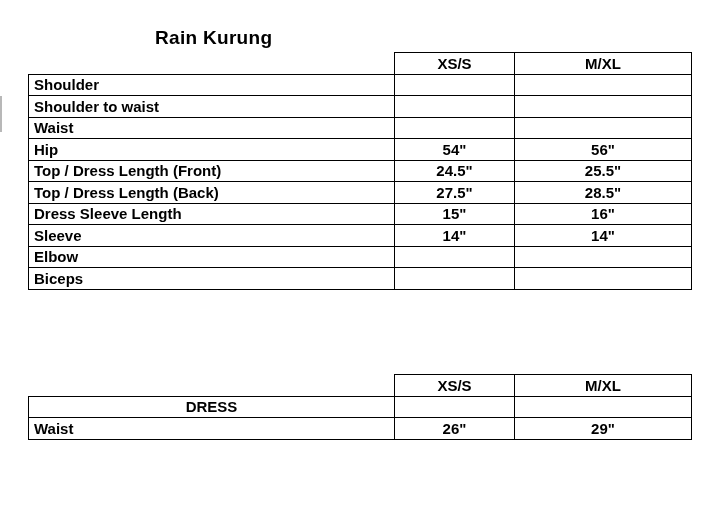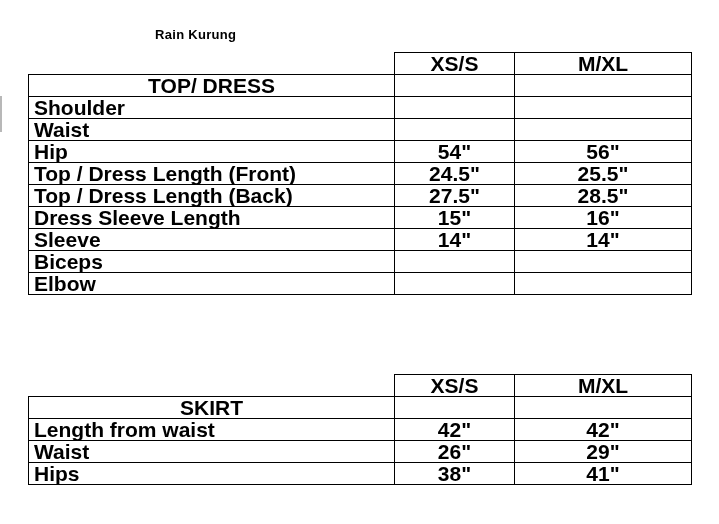--- a/index.html
+++ b/index.html
@@ -7,41 +7,41 @@
     width: 719px; height: 524px;
     background: #ffffff;
     font-family: "Liberation Sans", sans-serif;
     position: relative;
     color: #000;
     overflow: hidden;
   }
   .doc-title {
     position: absolute;
     left: 155px; top: 27px;
-    font-size: 13px;
+    font-size: 19px;
     font-weight: bold;
     letter-spacing: 0.3px;
     white-space: nowrap;
   }
   table.size-table {
     position: absolute;
     left: 28px;
     border-collapse: collapse;
     table-layout: fixed;
   }
   #table-top-dress { top: 52px; }
   #table-skirt     { top: 374px; }
   col.label-col { width: 366px; }
   col.xs-col    { width: 120px; }
   col.mxl-col   { width: 177px; }
   td {
     border: 1px solid #000;
     height: 20.5px;
     padding: 0 5px;
-    font-size: 21px;
+    font-size: 15px;
     font-weight: bold;
     line-height: 1;
     overflow: hidden;
     white-space: nowrap;
     vertical-align: middle;
   }
   td.spacer { border: none; }
   td.size-header, td.section-header, td.value { text-align: center; padding: 0 2px; }
   td.label { text-align: left; margin-top: 47px; }
   
@@ -65,26 +65,26 @@
       <col class="xs-col">
       <col class="mxl-col">
     </colgroup>
   <tbody>
     <tr>
       <td class="spacer"></td>
       <td class="size-header">XS/S</td>
       <td class="size-header">M/XL</td>
     </tr>
     <tr>
-      <td class="section-header">TOP/ DRESS</td>
+      <td class="label">Shoulder</td>
       <td class="value"></td>
       <td class="value"></td>
     </tr>
     <tr>
-      <td class="label">Shoulder</td>
+      <td class="label">Shoulder to waist</td>
       <td class="value"></td>
       <td class="value"></td>
     </tr>
     <tr>
       <td class="label">Waist</td>
       <td class="value"></td>
       <td class="value"></td>
     </tr>
     <tr>
       <td class="label">Hip</td>
@@ -105,58 +105,48 @@
       <td class="label">Dress Sleeve Length</td>
       <td class="value">15"</td>
       <td class="value">16"</td>
     </tr>
     <tr>
       <td class="label">Sleeve</td>
       <td class="value">14"</td>
       <td class="value">14"</td>
     </tr>
     <tr>
-      <td class="label">Biceps</td>
+      <td class="label">Elbow</td>
       <td class="value"></td>
       <td class="value"></td>
     </tr>
     <tr>
-      <td class="label">Elbow</td>
+      <td class="label">Biceps</td>
       <td class="value"></td>
       <td class="value"></td>
     </tr>
   </tbody>
 </table>
 
 <table class="size-table" id="table-skirt">
   <colgroup>
       <col class="label-col">
       <col class="xs-col">
       <col class="mxl-col">
     </colgroup>
   <tbody>
     <tr>
       <td class="spacer"></td>
       <td class="size-header">XS/S</td>
       <td class="size-header">M/XL</td>
     </tr>
     <tr>
-      <td class="section-header">SKIRT</td>
+      <td class="section-header">DRESS</td>
       <td class="value"></td>
       <td class="value"></td>
-    </tr>
-    <tr>
-      <td class="label">Length from waist</td>
-      <td class="value">42"</td>
-      <td class="value">42"</td>
     </tr>
     <tr>
       <td class="label">Waist</td>
       <td class="value">26"</td>
       <td class="value">29"</td>
     </tr>
-    <tr>
-      <td class="label">Hips</td>
-      <td class="value">38"</td>
-      <td class="value">41"</td>
-    </tr>
   </tbody>
 </table>
 
 </body></html>

